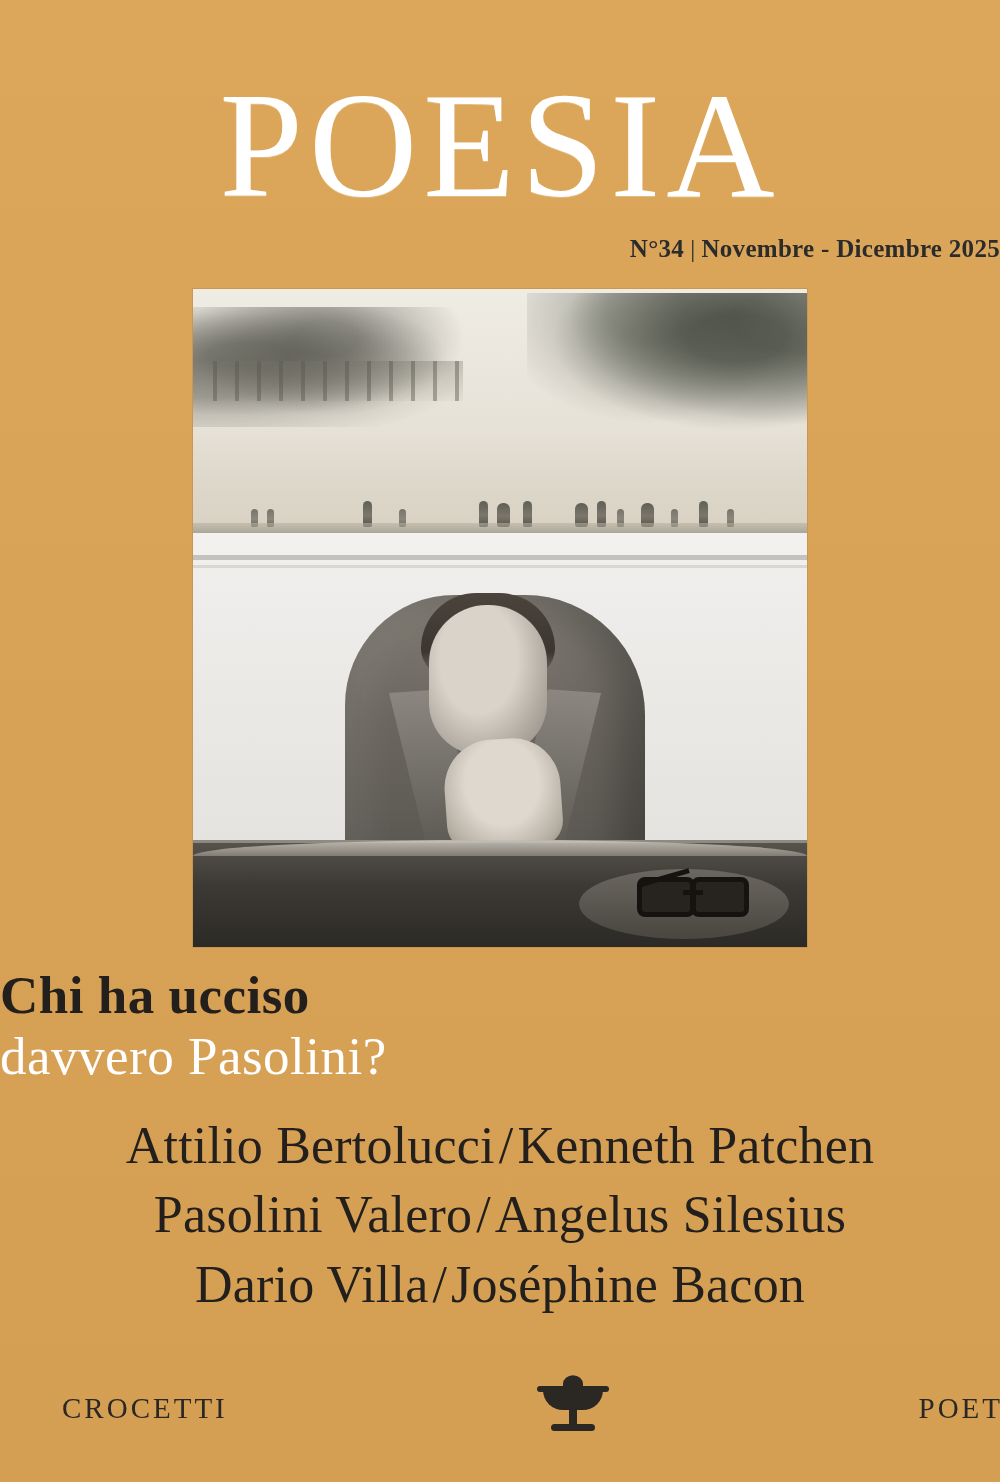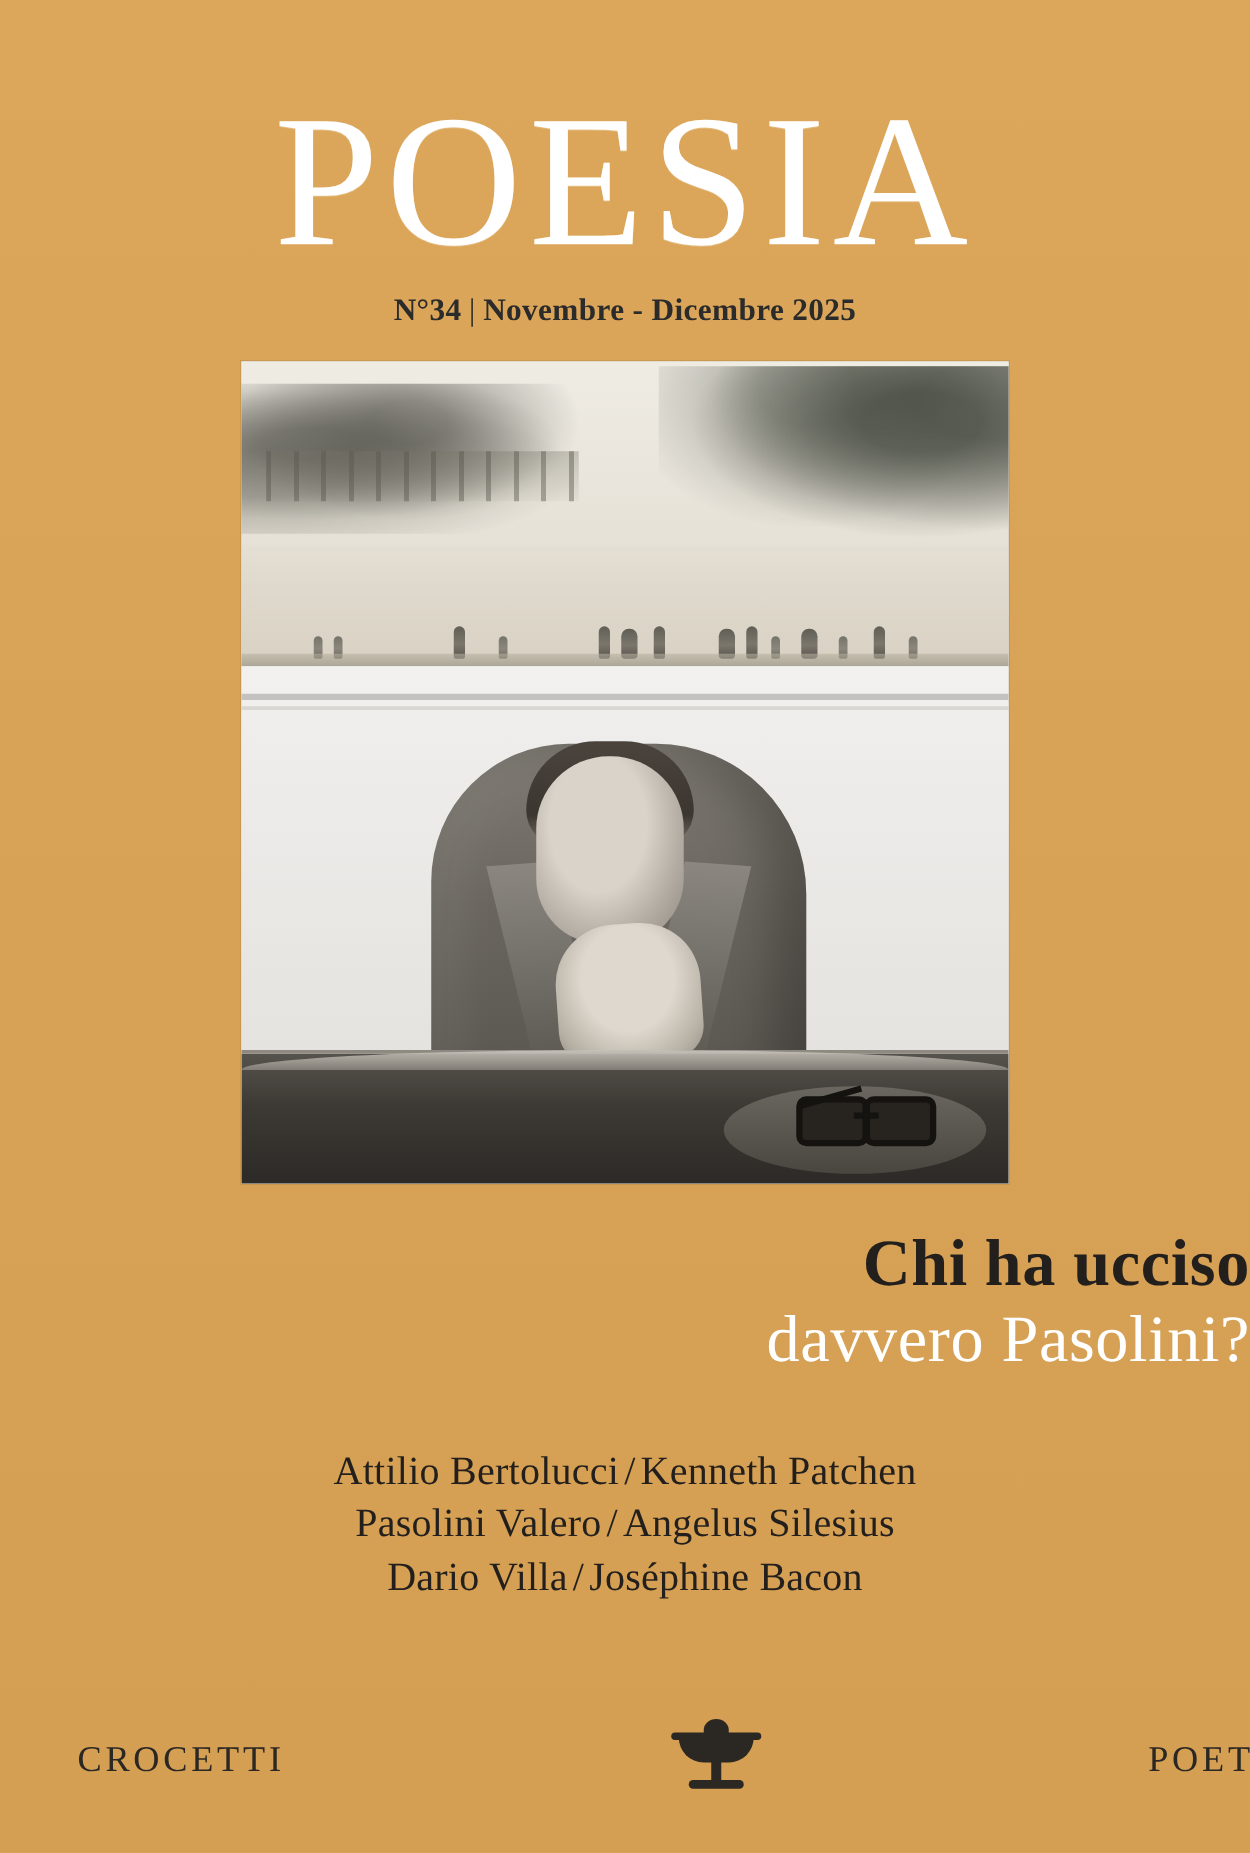--- a/index.html
+++ b/index.html
@@ -46,20 +46,21 @@
     margin-top: 12px;
     font-weight: 400;
     white-space: nowrap;
   }
   .issue-line {
     color: #2b2b2b;
     font-size: 25px;
     margin-top: 12px;
     letter-spacing: 0.3px;
     font-weight: 700;
+    text-align: right;
   }
   .issue-line .sep {
     margin: 0 6px;
     font-weight: 400;
   }
   .issue-line .num {
     font-weight: 700;
   }
   .issue-line .date {
     font-weight: 700;
@@ -253,46 +254,46 @@
     position: absolute;
     right: 18px; bottom: 8px;
     width: 210px; height: 70px;
     border-radius: 50%;
     background: linear-gradient(180deg,#6f6b64 0%, #4c4943 100%);
     opacity: 0.9;
   }
 
   
   .headline {
-    margin-top: 36px;
-    text-align: right;
+    margin-top: 20px;
+    text-align: left;
     width: 100%;
   }
   .headline-1 {
     color: #231f1c;
     font-size: 53px;
     font-weight: 700;
     letter-spacing: 0.5px;
     line-height: 1.06;
   }
   .headline-2 {
     color: #ffffff;
     font-size: 53px;
     font-weight: 400;
     letter-spacing: 0.5px;
     line-height: 1.12;
     margin-top: 4px;
   }
 
   
   .contributors {
-    margin-top: 52px;
+    margin-top: 24px;
     text-align: center;
     color: #231f1c;
-    font-size: 32px;
+    font-size: 52px;
     line-height: 1.34;
     letter-spacing: 0.2px;
     width: 100%;
   }
   .contributors .sl {
     padding: 0 4px;
   }
 
   
   .publisher {

